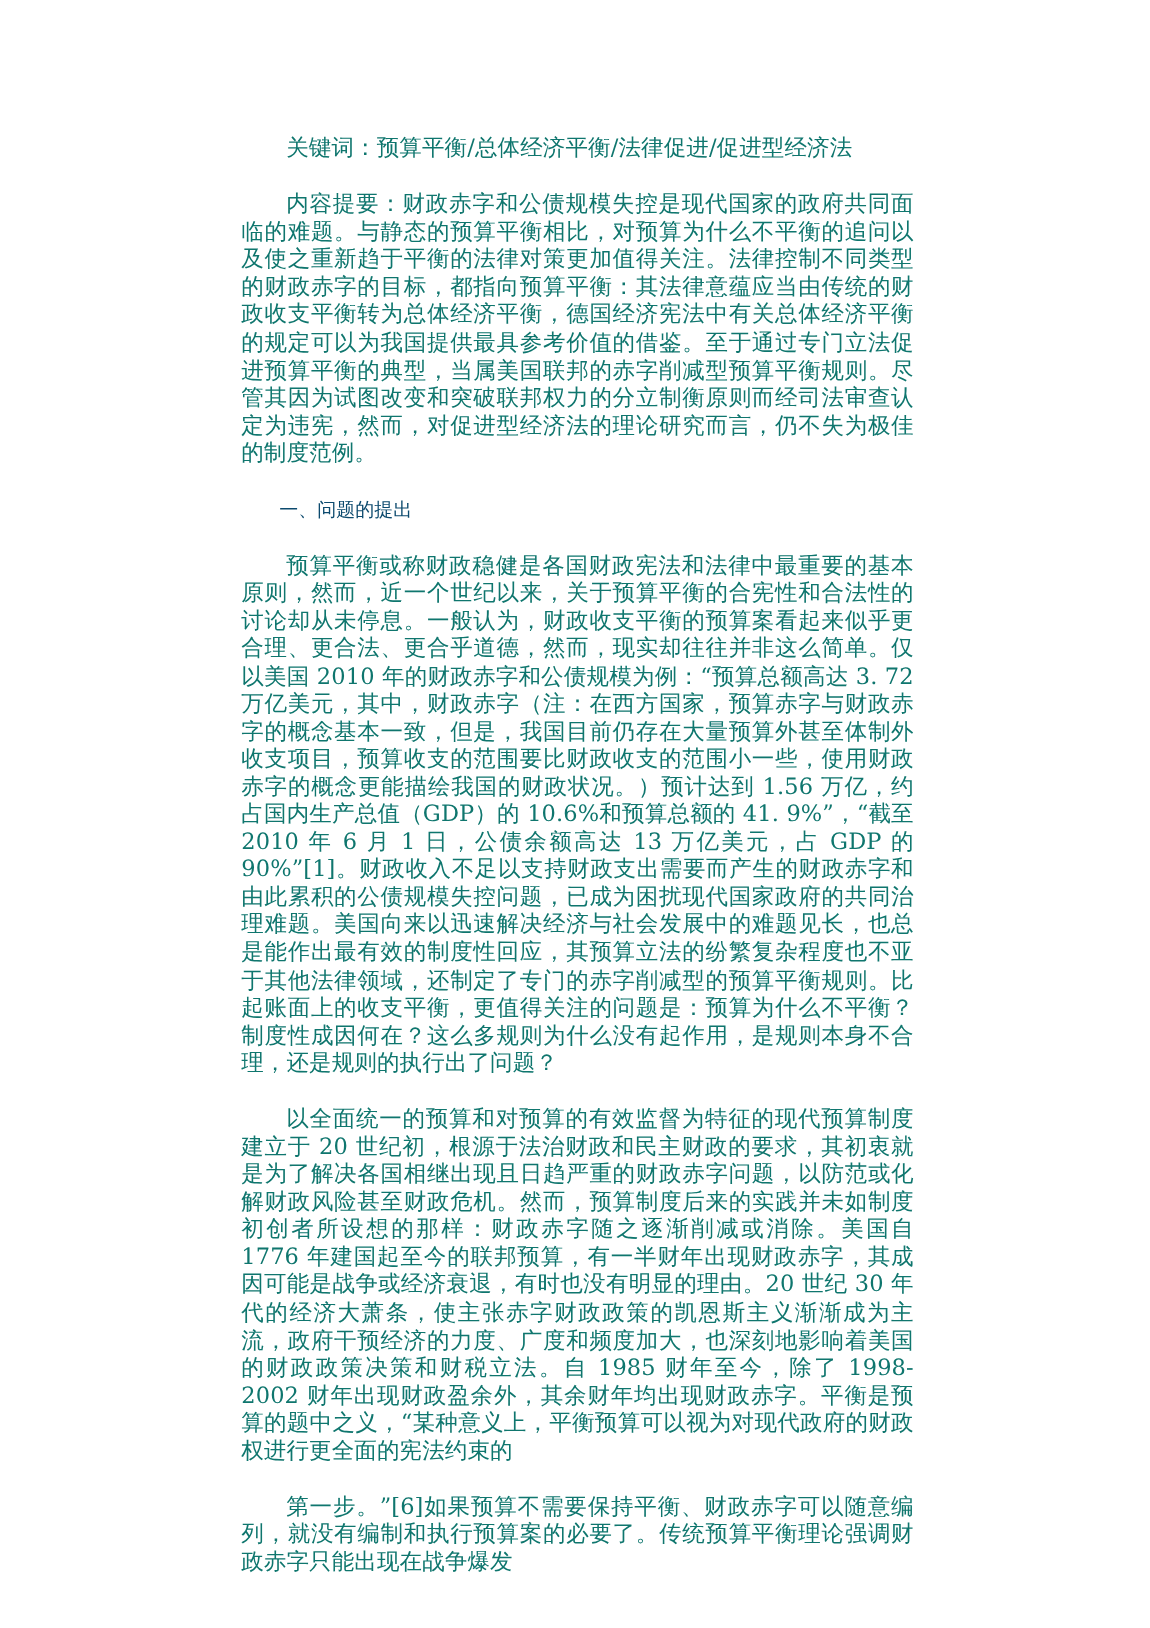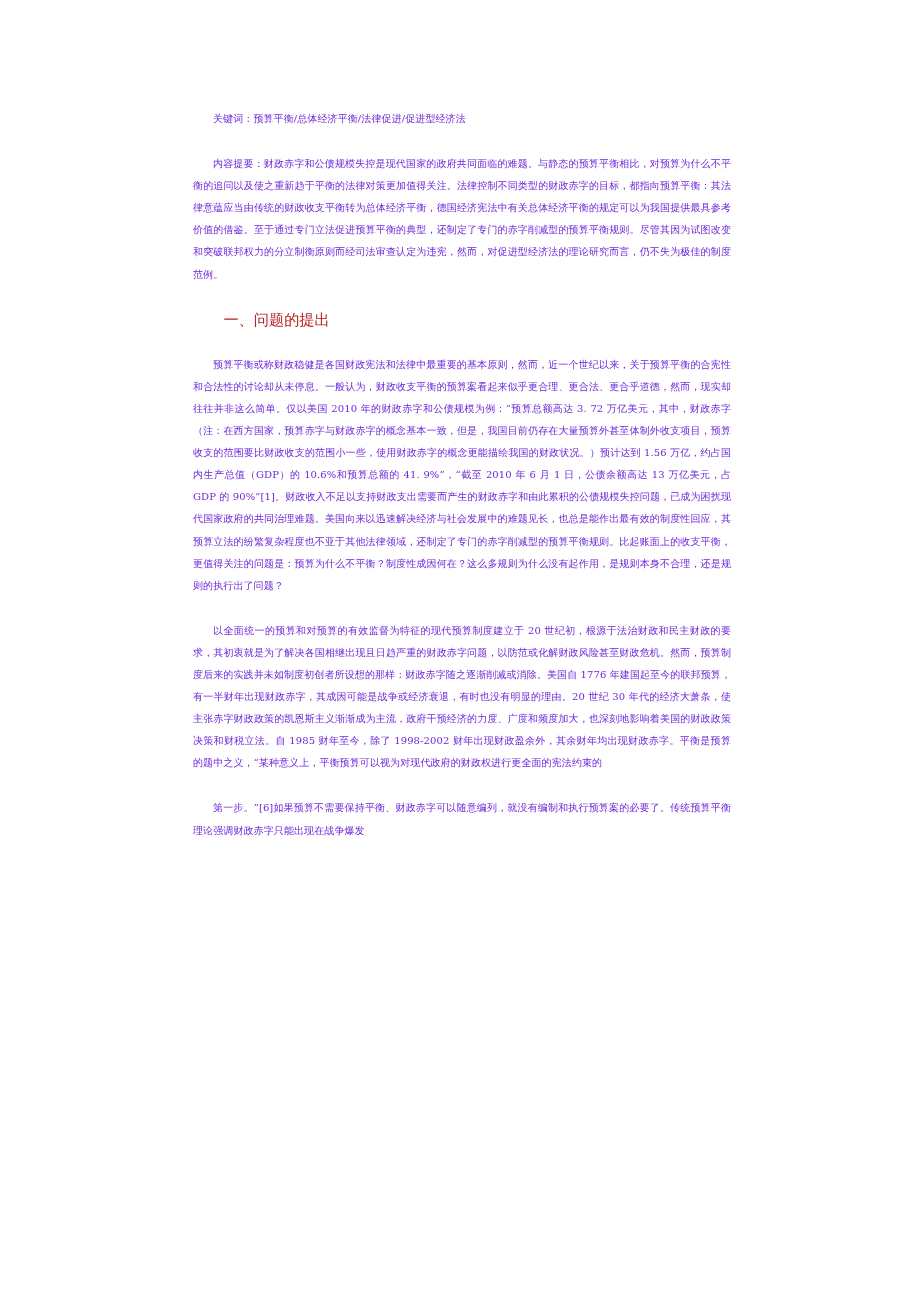--- a/index.html
+++ b/index.html
@@ -21,51 +21,51 @@
     box-sizing: border-box;
   }
   #text-column {
     position: absolute;
     left: 193px;
     top: 108px;
     width: 538px;
   }
   .para {
     margin: 0 0 0 0;
-    font-size: 10px;
+    font-size: 18px;
     line-height: 22.1px;
     text-align: justify;
     text-justify: inter-ideograph;
     letter-spacing: 0.1px;
-    color: #6d28d9;
+    color: #0f766e;
     font-family: "DejaVu Serif", "Liberation Serif", serif;
   }
   .para.indent {
     text-indent: 2em;
   }
   .gap-lg { height: 23px; }
   .heading {
     font-size: 15.2px;
     line-height: 22.1px;
     text-indent: 2em;
-    color: #b91c1c;
+    color: #0c4a6e;
     margin: 0;
   }
 </style>
 </head>
 <body>
 
 <div id="page">
   <div id="text-column">
 
     <p class="para indent">关键词：预算平衡/总体经济平衡/法律促进/促进型经济法</p>
 
     <div class="gap-lg"></div>
 
-    <p class="para indent">内容提要：财政赤字和公债规模失控是现代国家的政府共同面临的难题。与静态的预算平衡相比，对预算为什么不平衡的追问以及使之重新趋于平衡的法律对策更加值得关注。法律控制不同类型的财政赤字的目标，都指向预算平衡：其法律意蕴应当由传统的财政收支平衡转为总体经济平衡，德国经济宪法中有关总体经济平衡的规定可以为我国提供最具参考价值的借鉴。至于通过专门立法促进预算平衡的典型，还制定了专门的赤字削减型的预算平衡规则。尽管其因为试图改变和突破联邦权力的分立制衡原则而经司法审查认定为违宪，然而，对促进型经济法的理论研究而言，仍不失为极佳的制度范例。</p>
+    <p class="para indent">内容提要：财政赤字和公债规模失控是现代国家的政府共同面临的难题。与静态的预算平衡相比，对预算为什么不平衡的追问以及使之重新趋于平衡的法律对策更加值得关注。法律控制不同类型的财政赤字的目标，都指向预算平衡：其法律意蕴应当由传统的财政收支平衡转为总体经济平衡，德国经济宪法中有关总体经济平衡的规定可以为我国提供最具参考价值的借鉴。至于通过专门立法促进预算平衡的典型，当属美国联邦的赤字削减型预算平衡规则。尽管其因为试图改变和突破联邦权力的分立制衡原则而经司法审查认定为违宪，然而，对促进型经济法的理论研究而言，仍不失为极佳的制度范例。</p>
 
     <div class="gap-lg"></div>
 
     <p class="heading">一、问题的提出</p>
 
     <div class="gap-lg"></div>
 
     <p class="para indent">预算平衡或称财政稳健是各国财政宪法和法律中最重要的基本原则，然而，近一个世纪以来，关于预算平衡的合宪性和合法性的讨论却从未停息。一般认为，财政收支平衡的预算案看起来似乎更合理、更合法、更合乎道德，然而，现实却往往并非这么简单。仅以美国 2010 年的财政赤字和公债规模为例：“预算总额高达 3. 72 万亿美元，其中，财政赤字（注：在西方国家，预算赤字与财政赤字的概念基本一致，但是，我国目前仍存在大量预算外甚至体制外收支项目，预算收支的范围要比财政收支的范围小一些，使用财政赤字的概念更能描绘我国的财政状况。）预计达到 1.56 万亿，约占国内生产总值（GDP）的 10.6%和预算总额的 41. 9%”，“截至 2010 年 6 月 1 日，公债余额高达 13 万亿美元，占 GDP 的 90%”[1]。财政收入不足以支持财政支出需要而产生的财政赤字和由此累积的公债规模失控问题，已成为困扰现代国家政府的共同治理难题。美国向来以迅速解决经济与社会发展中的难题见长，也总是能作出最有效的制度性回应，其预算立法的纷繁复杂程度也不亚于其他法律领域，还制定了专门的赤字削减型的预算平衡规则。比起账面上的收支平衡，更值得关注的问题是：预算为什么不平衡？制度性成因何在？这么多规则为什么没有起作用，是规则本身不合理，还是规则的执行出了问题？</p>
 
     <div class="gap-lg"></div>

